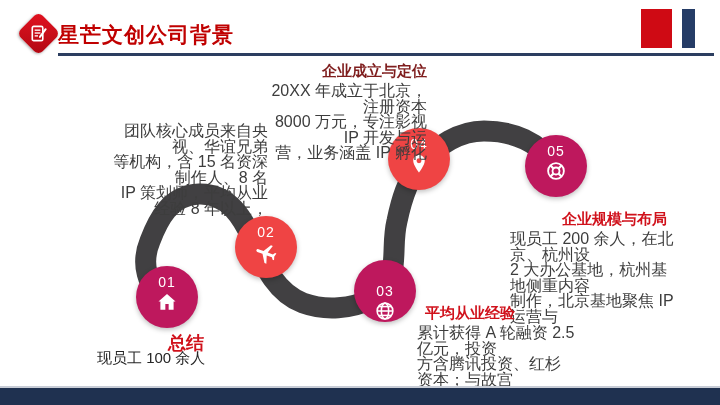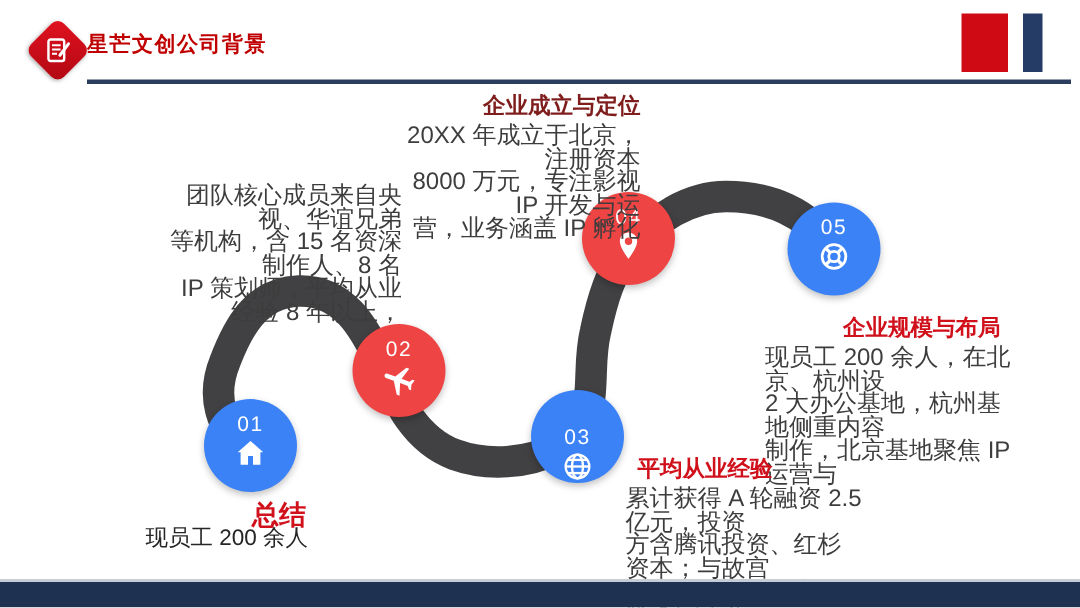--- a/index.html
+++ b/index.html
@@ -17,21 +17,21 @@
     width: 31px; height: 31px;
     background: linear-gradient(135deg, #e21220, #b00812);
     border-radius: 6px;
     transform: rotate(45deg);
     box-shadow: 0 1px 3px rgba(0,0,0,.35);
     display: flex; align-items: center; justify-content: center;
   }
   .logo-diamond svg { transform: rotate(-45deg); }
   .page-title {
     position: absolute; left: 58px; top: 21px;
-    font-size: 14px; font-weight: bold; color: #c00000;
+    font-size: 21px; font-weight: bold; color: #c00000;
     letter-spacing: 1px; white-space: nowrap;
   }
   .header-rule {
     position: absolute; left: 58px; top: 53px;
     width: 656px; height: 3px; background: #2c3e60;
   }
   .deco-bar-red {
     position: absolute; left: 641px; top: 9px;
     width: 31px; height: 39px; background: #cf0a14;
   }
@@ -42,21 +42,21 @@
   
   .road-svg { position: absolute; left: 0; top: 0; }
   
   .milestone {
     position: absolute; width: 62px; height: 62px;
     border-radius: 50%;
     display: flex; flex-direction: column; align-items: center;
     padding-top: 8px;
     box-shadow: 0 2px 5px rgba(0,0,0,.25);
   }
-  .milestone.red  { background: #3b82f6; }
+  .milestone.red  { background: #be185d; }
   .milestone.navy { background: #ef4444; }
   .milestone .num {
     color: #ffffff; font-size: 14px; line-height: 16px; letter-spacing: 1px;
   }
   .milestone .ic { margin-top: 1px; }
   .m1 { left: 136px; top: 266px; }
   .m2 { left: 235px; top: 216px; }
   .m3 { left: 354px; top: 260px; justify-content: flex-end; }
   .m4 { left: 388px; top: 128px; }
   .m5 { left: 525px; top: 135px; }
@@ -200,18 +200,18 @@
   </div>
 
   <div class="block align-left h-red blk-funding">
     <h3>平均从业经验</h3>
     <div class="body">累计获得 A 轮融资 2.5 亿元，投资
 方含腾讯投资、红杉资本；与故宫
 博物院、敦煌研究院等 6 家文化</div>
   </div>
 
   <div class="summary-label">总结</div>
-  <div class="headcount">现员工 200 余人</div>
+  <div class="headcount">现员工 100 余人</div>
 
   <div class="footer-line"></div>
   <div class="footer-bar"></div>
 
 </div>
 
 </body></html>

